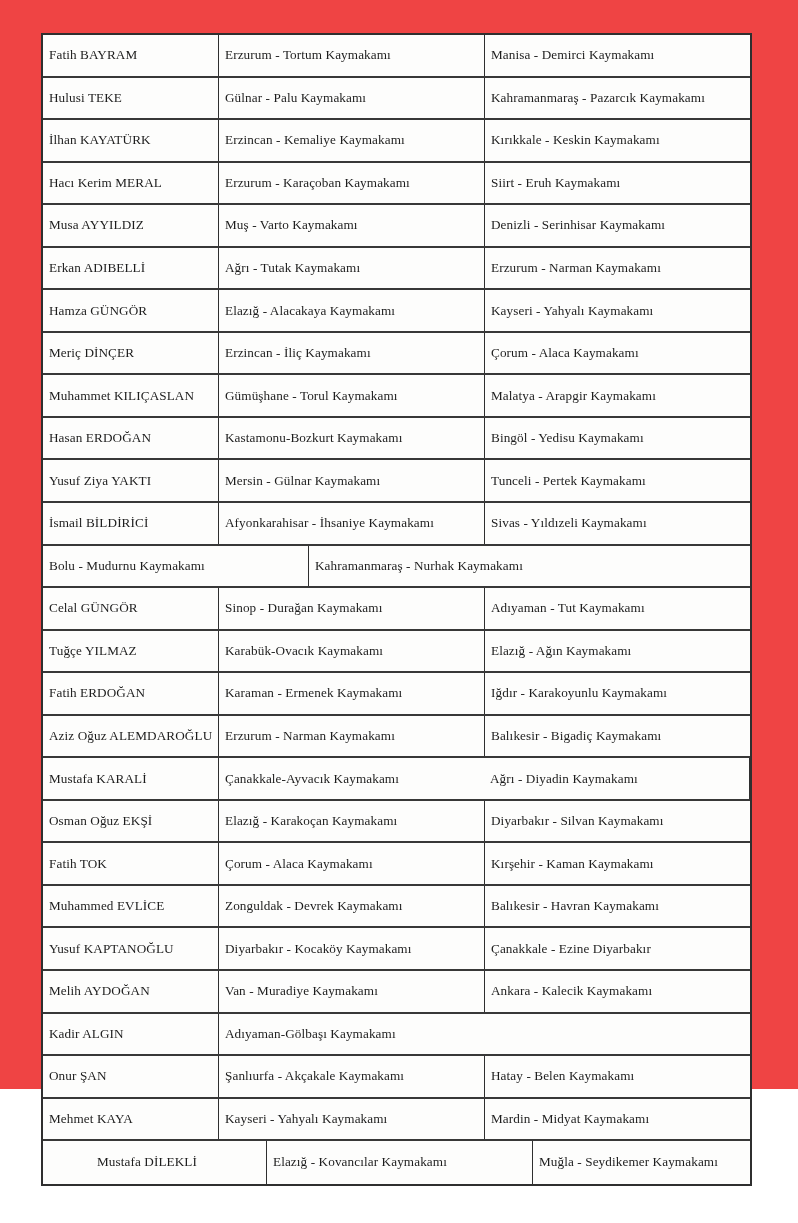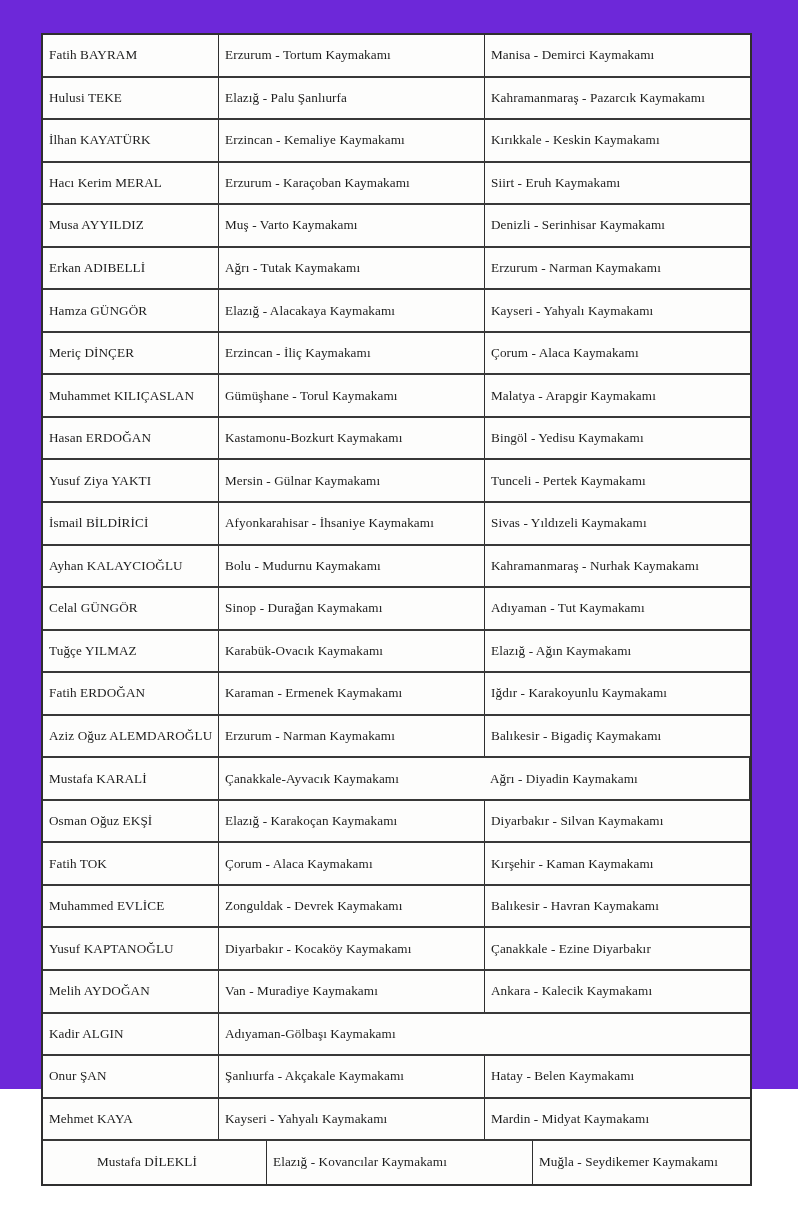--- a/index.html
+++ b/index.html
@@ -8,21 +8,21 @@
     width: 798px;
     height: 1223px;
     position: relative;
     font-family: "Liberation Serif", "DejaVu Serif", serif;
     overflow: hidden;
   }
   .page {
     position: absolute;
     left: 0; top: 0;
     width: 798px; height: 1089px;
-    background: #6d28d9;
+    background: #ef4444;
   }
   .doc-table {
     position: absolute;
     left: 41px;
     top: 33px;
     width: 711px;
     border: 2px solid #2f2f2f;
     box-sizing: border-box;
     background: #fdfdfc;
     display: flex;
@@ -56,21 +56,21 @@
 
 <div class="page">
   <div class="doc-table">
       <div class="row">
         <div class="cell c0">Fatih BAYRAM</div>
         <div class="cell c1">Erzurum - Tortum Kaymakamı</div>
         <div class="cell c2">Manisa - Demirci Kaymakamı</div>
       </div>
       <div class="row">
         <div class="cell c0">Hulusi TEKE</div>
-        <div class="cell c1">Elazığ - Palu Şanlıurfa</div>
+        <div class="cell c1">Gülnar - Palu Kaymakamı</div>
         <div class="cell c2">Kahramanmaraş - Pazarcık Kaymakamı</div>
       </div>
       <div class="row">
         <div class="cell c0">İlhan KAYATÜRK</div>
         <div class="cell c1">Erzincan - Kemaliye Kaymakamı</div>
         <div class="cell c2">Kırıkkale - Keskin Kaymakamı</div>
       </div>
       <div class="row">
         <div class="cell c0">Hacı Kerim MERAL</div>
         <div class="cell c1">Erzurum - Karaçoban Kaymakamı</div>
@@ -110,21 +110,20 @@
         <div class="cell c0">Yusuf Ziya YAKTI</div>
         <div class="cell c1">Mersin - Gülnar Kaymakamı</div>
         <div class="cell c2">Tunceli - Pertek Kaymakamı</div>
       </div>
       <div class="row">
         <div class="cell c0">İsmail BİLDİRİCİ</div>
         <div class="cell c1">Afyonkarahisar - İhsaniye Kaymakamı</div>
         <div class="cell c2">Sivas - Yıldızeli Kaymakamı</div>
       </div>
       <div class="row">
-        <div class="cell c0">Ayhan KALAYCIOĞLU</div>
         <div class="cell c1">Bolu - Mudurnu Kaymakamı</div>
         <div class="cell c2">Kahramanmaraş - Nurhak Kaymakamı</div>
       </div>
       <div class="row">
         <div class="cell c0">Celal GÜNGÖR</div>
         <div class="cell c1">Sinop - Durağan Kaymakamı</div>
         <div class="cell c2">Adıyaman - Tut Kaymakamı</div>
       </div>
       <div class="row">
         <div class="cell c0">Tuğçe YILMAZ</div>

